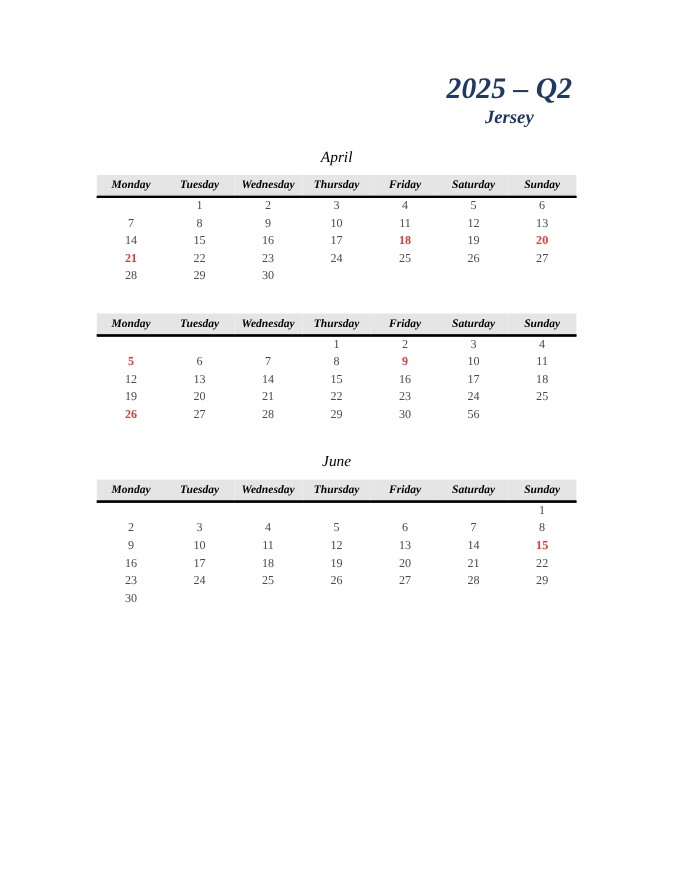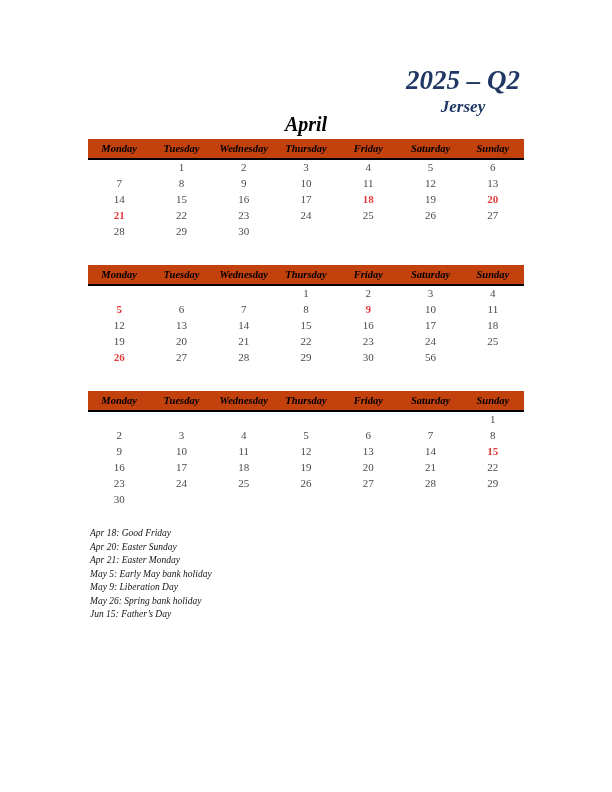--- a/index.html
+++ b/index.html
@@ -69,35 +69,36 @@
     font-weight: bold;
     font-style: italic;
     margin-top: 2px;
   }
 
   
   .months { width: 436px; margin-left: 88px; }
   .month + .month { margin-top: 26px; }
   .month-title {
     text-align: center;
-    font-size: 20px;
+    font-size: 14px;
     line-height: 20px;
-    font-weight: bold;
+    font-weight: normal;
     font-style: italic;
     color: #000000;
     margin-bottom: 5px;
     font-family: "Liberation Serif", serif;
+    margin-top: 20px;
   }
   table.month-table {
     width: 100%;
     border-collapse: collapse;
     table-layout: fixed;
   }
   .month-table th {
-    background: #c2410c;
+    background: #e5e5e5;
     font-size: 10.5px;
     line-height: 12px;
     font-weight: bold;
     font-style: italic;
     color: #000000;
     padding: 4px 0 3px 0;
     border-bottom: 2.5px solid #000000;
     text-align: center;
   }
   .month-table td {
@@ -257,20 +258,21 @@
               <td>28</td>
               <td>29</td>
               <td>30</td>
               <td>56</td>
               <td></td>
             </tr>
           </tbody>
         </table>
       </section>
       <section class="month">
+        <h2 class="month-title">June</h2>
         <table class="month-table">
           <thead>
             <tr>
               <th>Monday</th>
               <th>Tuesday</th>
               <th>Wednesday</th>
               <th>Thursday</th>
               <th>Friday</th>
               <th>Saturday</th>
               <th>Sunday</th>
@@ -329,23 +331,14 @@
               <td></td>
               <td></td>
               <td></td>
               <td></td>
             </tr>
           </tbody>
         </table>
       </section>
     </div>
 
-  <div class="holidays" id="holidays">
-      <div class="holiday-note">Apr 18: Good Friday</div>
-      <div class="holiday-note">Apr 20: Easter Sunday</div>
-      <div class="holiday-note">Apr 21: Easter Monday</div>
-      <div class="holiday-note">May 5: Early May bank holiday</div>
-      <div class="holiday-note">May 9: Liberation Day</div>
-      <div class="holiday-note">May 26: Spring bank holiday</div>
-      <div class="holiday-note">Jun 15: Father’s Day</div>
-    </div>
 
 </div>
 
 </body></html>

